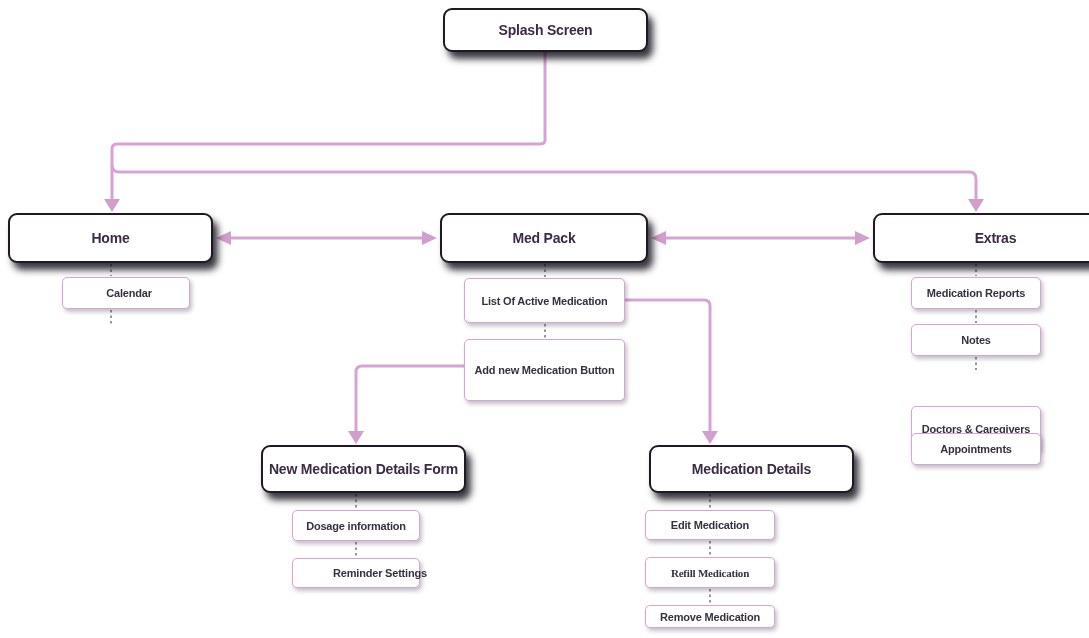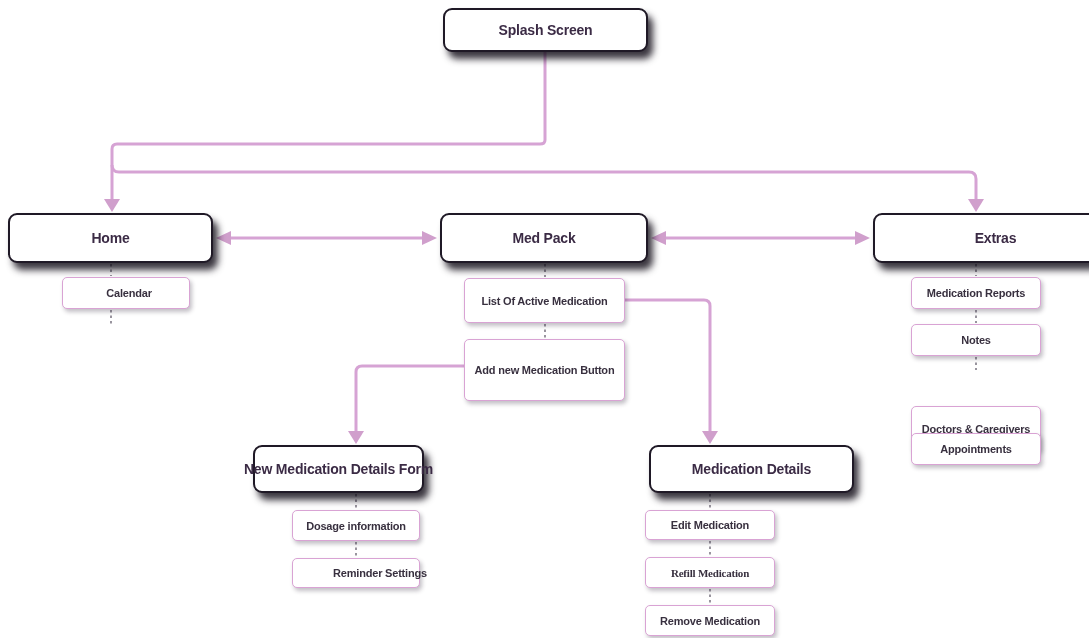--- a/index.html
+++ b/index.html
@@ -39,27 +39,27 @@
   #n-med-pack{left:440px;top:213px;width:208px;height:50px;}
   #n-extras{left:873px;top:213px;width:245px;height:50px;}
   #n-calendar{left:62px;top:277px;width:128px;height:32px;padding-left:6px;}
   #n-daily-doses{left:47px;top:325px;width:128px;height:32px;}
   #n-active-medication{left:464px;top:278px;width:161px;height:45px;}
   #n-add-new-medication{left:464px;top:339px;width:161px;height:62px;}
   #n-medication-reports{left:911px;top:277px;width:130px;height:32px;}
   #n-notes{left:911px;top:324px;width:130px;height:32px;}
   #n-doctors-caregivers{left:911px;top:371px;width:130px;height:46px;margin-top:35px;}
   #n-appointments{left:911px;top:433px;width:130px;height:32px;}
-  #n-new-medication-form{left:253px;top:445px;width:171px;height:48px;}
+  #n-new-medication-form{left:261px;top:445px;width:205px;height:48px;}
   #n-medication-details{left:608px;top:445px;width:205px;height:48px;margin-left:41px;}
   #n-dosage-information{left:292px;top:510px;width:128px;height:31px;}
   #n-reminder-settings{left:292px;top:558px;width:128px;height:30px;padding-left:48px;}
   #n-edit-medication{left:645px;top:510px;width:130px;height:30px;}
   #n-refill-medication{left:645px;top:557px;width:130px;height:31px;font-family:Liberation Serif, serif;}
-  #n-remove-medication{left:645px;top:605px;width:130px;height:31px;}
+  #n-remove-medication{left:645px;top:605px;width:130px;height:23px;}
 </style>
 </head>
 <body>
 
 <div class="canvas">
 
   <svg class="wires" width="1089" height="638" viewBox="0 0 1089 638" xmlns="http://www.w3.org/2000/svg">
 
     <path d="M545,52 V140 Q545,144 540,144 H117 Q112,144 112,149 V199" fill="none" stroke="#d6a3d4" stroke-width="3"></path>
     <polygon points="104,199 120,199 112,212" fill="#d09fcc"></polygon>

